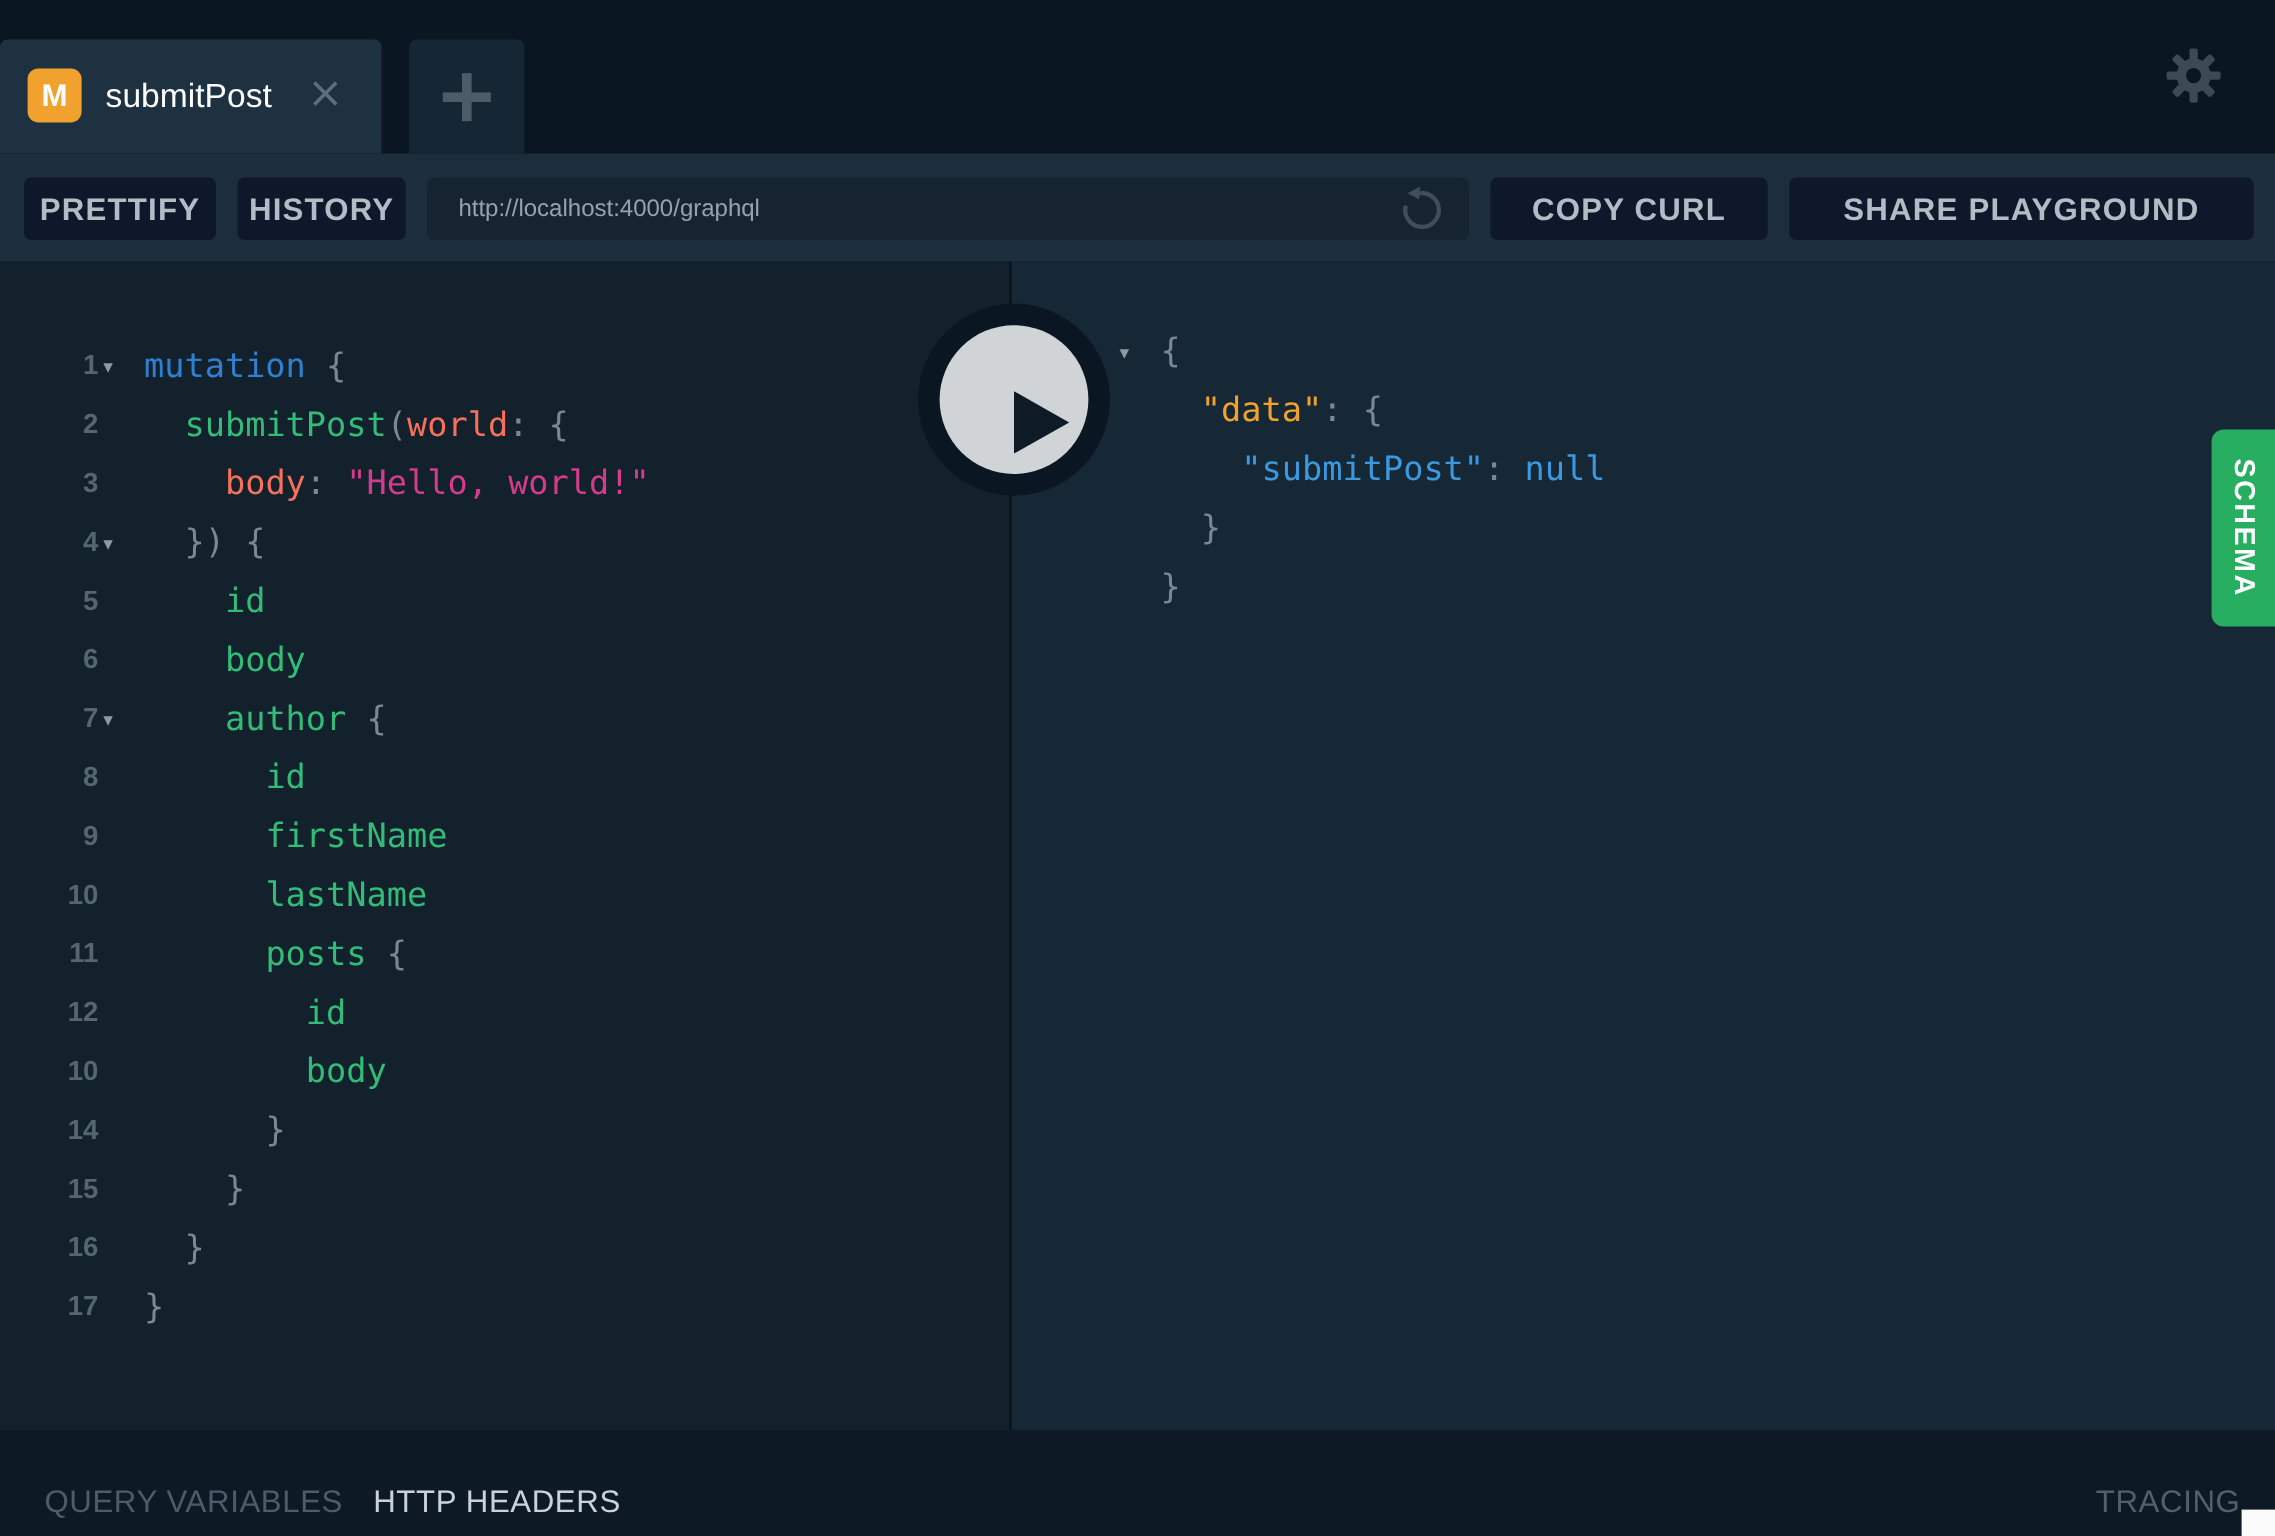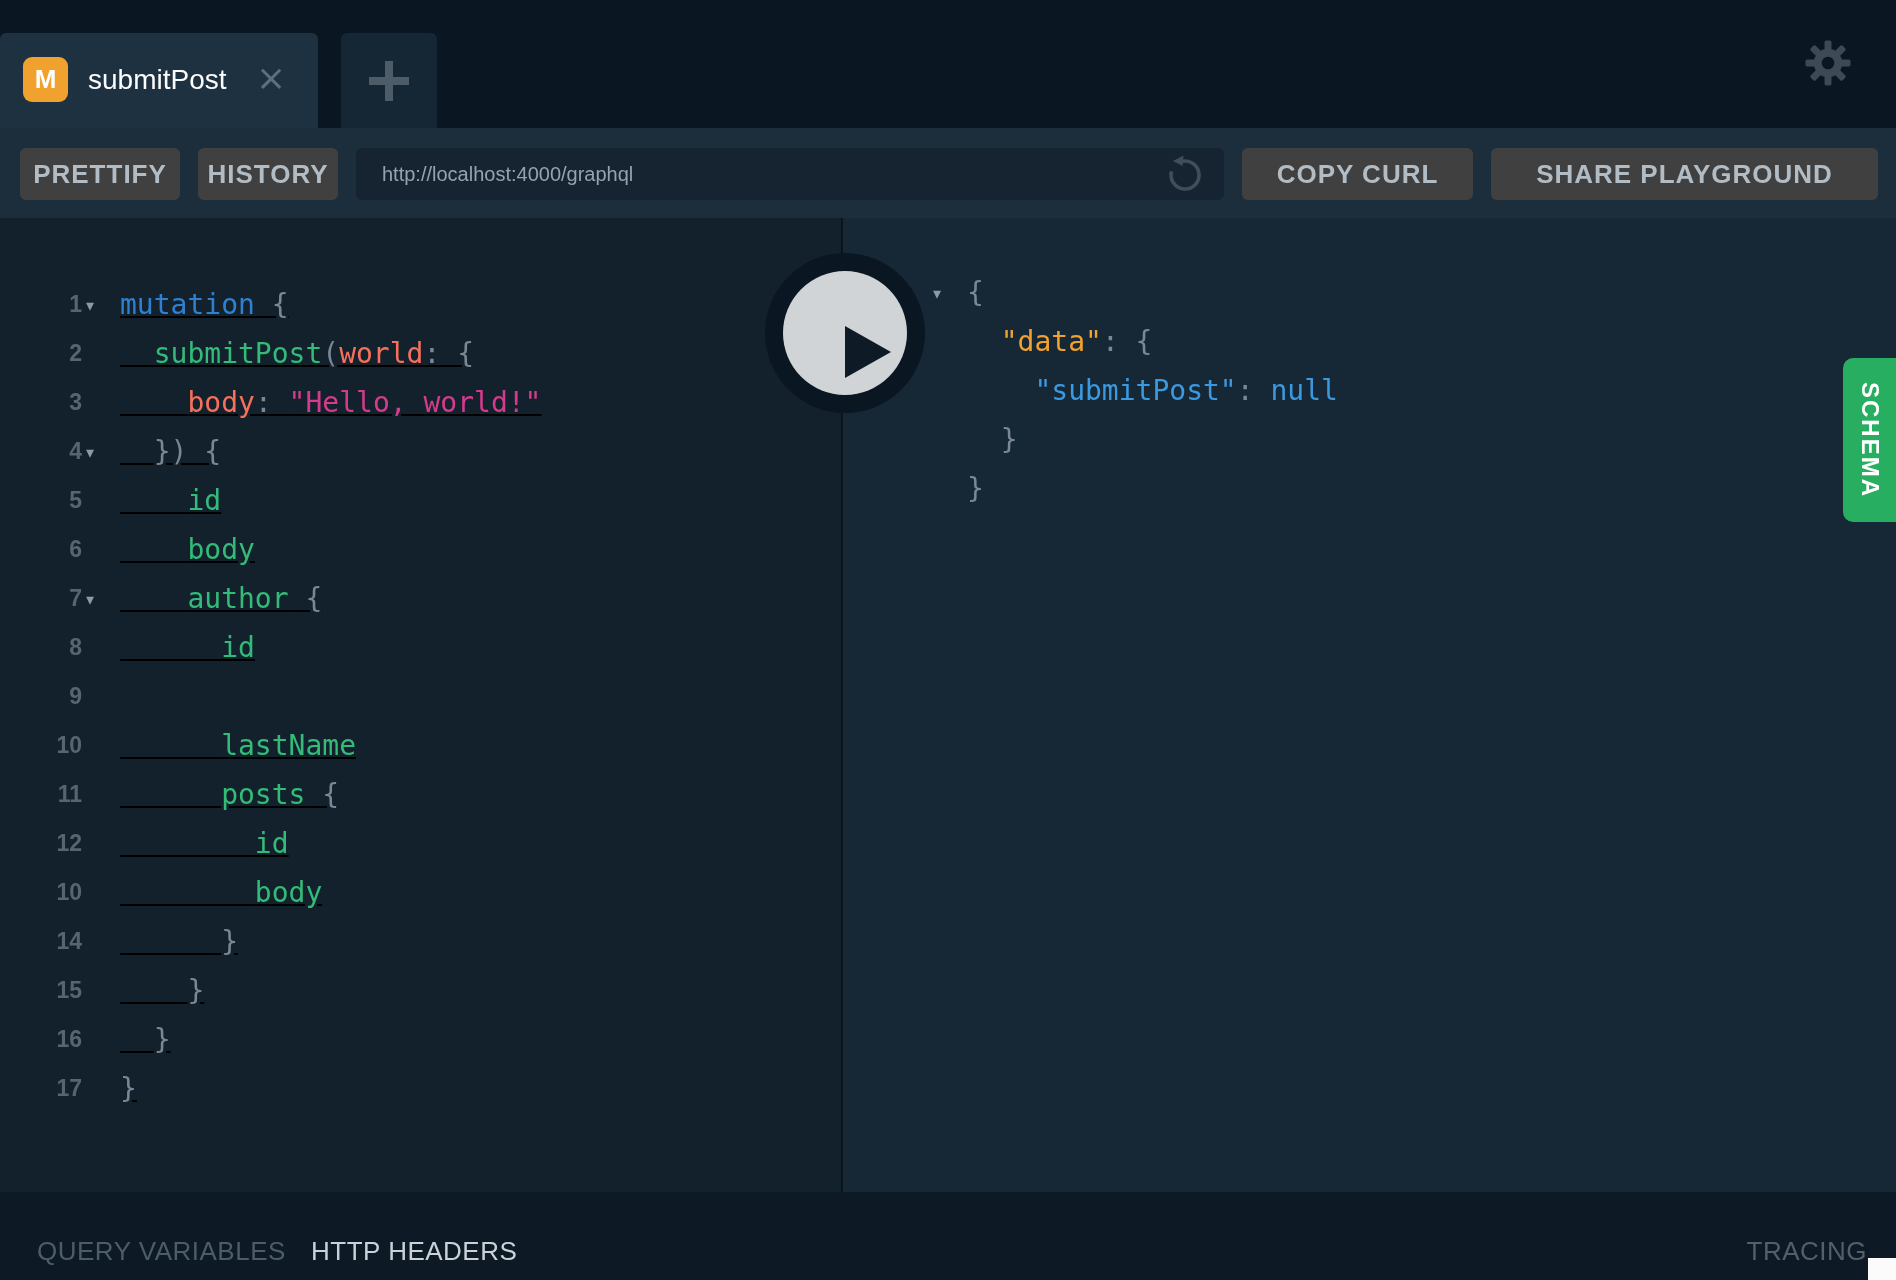--- a/index.html
+++ b/index.html
@@ -17,21 +17,21 @@
        font-size:36px;cursor:pointer;font-family:"DejaVu Sans",sans-serif;}
   .tab-new{position:absolute;left:341px;top:33px;width:96px;height:95px;background:#152634;
        border-radius:6px 6px 0 0;cursor:pointer;}
   .plus{position:absolute;left:50%;top:50%;width:40px;height:40px;transform:translate(-50%,-50%);}
   .plus::before{content:"";position:absolute;left:0;top:16px;width:40px;height:8px;background:#4e5c68;}
   .plus::after{content:"";position:absolute;left:16px;top:0;width:8px;height:40px;background:#4e5c68;}
   .gear{position:absolute;left:1802px;top:37px;width:52px;height:52px;cursor:pointer;}
 
   
   .toolbar{position:absolute;left:0;top:128px;width:1896px;height:90px;background:#1c2e3c;}
-  .tb-btn{position:absolute;top:20px;height:52px;background:#404040;border-radius:6px;
+  .tb-btn{position:absolute;top:20px;height:52px;background:#0f172a;border-radius:6px;
           color:#b2bcc5;font-size:26px;font-weight:bold;letter-spacing:1px;
           display:flex;align-items:center;justify-content:center;cursor:pointer;}
   #btn-prettify{left:20px;width:160px;}
   #btn-history{left:198px;width:140px;text-align:center;}
   .url-box{position:absolute;left:356px;top:20px;width:868px;height:52px;background:#152430;
           border-radius:6px;}
   .url-text{position:absolute;left:26px;top:0;height:52px;line-height:52px;color:#96a3ad;font-size:20px;}
   .undo{position:absolute;right:18px;top:5px;width:42px;height:42px;}
   #btn-copycurl{left:1242px;width:231px;}
   #btn-share{left:1491px;width:387px;}
@@ -42,21 +42,21 @@
   .pane-divider{position:absolute;left:841px;top:218px;width:2px;height:1062px;background:#0a141d;}
   .editor-code{padding-top:62px;}
   .result-code{padding-top:50px;}
 
   .code-line{position:relative;height:49px;line-height:49px;white-space:pre;
              font-family:"DejaVu Sans Mono",monospace;font-size:28px;}
   .gutter{position:absolute;left:0;top:0;width:82px;text-align:right;
           font-family:"Liberation Sans",sans-serif;font-size:23px;font-weight:bold;color:#55666f;}
   .fold{position:absolute;left:86px;top:1px;font-size:16px;color:#8e99a3;cursor:pointer;
         font-family:"DejaVu Sans",sans-serif;}
-  .editor-code .line-text{position:absolute;left:120px;top:0;text-decoration:underline;}
+  .editor-code .line-text{position:absolute;left:120px;top:0;}
   .result-code .line-text{position:absolute;left:124px;top:0;}
   .result-code .fold{left:90px;}
 
   .c-pln{color:#8a97a2;}
   .c-kw{color:#2f80d0;}
   .c-field{color:#33bb78;}
   .c-arg{color:#f6705c;}
   .c-str{color:#d53b8c;}
   .c-pun{color:#7a8795;}
   .c-key{color:#f0a12e;}
@@ -133,21 +133,21 @@
   <div class="editor-pane">
     <div class="editor-code" id="editor-code">
         <div class="code-line"><span class="gutter">1</span><span class="fold">▾</span><span class="line-text"><span class="c-kw">mutation</span><span class="c-pun"> {</span></span></div>
         <div class="code-line"><span class="gutter">2</span><span class="line-text"><span class="c-pln">  </span><span class="c-field">submitPost</span><span class="c-pun">(</span><span class="c-arg">world</span><span class="c-pun">: {</span></span></div>
         <div class="code-line"><span class="gutter">3</span><span class="line-text"><span class="c-pln">    </span><span class="c-arg">body</span><span class="c-pun">: </span><span class="c-str">"Hello, world!"</span></span></div>
         <div class="code-line"><span class="gutter">4</span><span class="fold">▾</span><span class="line-text"><span class="c-pln">  </span><span class="c-pun">}) {</span></span></div>
         <div class="code-line"><span class="gutter">5</span><span class="line-text"><span class="c-pln">    </span><span class="c-field">id</span></span></div>
         <div class="code-line"><span class="gutter">6</span><span class="line-text"><span class="c-pln">    </span><span class="c-field">body</span></span></div>
         <div class="code-line"><span class="gutter">7</span><span class="fold">▾</span><span class="line-text"><span class="c-pln">    </span><span class="c-field">author</span><span class="c-pun"> {</span></span></div>
         <div class="code-line"><span class="gutter">8</span><span class="line-text"><span class="c-pln">      </span><span class="c-field">id</span></span></div>
-        <div class="code-line"><span class="gutter">9</span></div>
+        <div class="code-line"><span class="gutter">9</span><span class="line-text"><span class="c-pln">      </span><span class="c-field">firstName</span></span></div>
         <div class="code-line"><span class="gutter">10</span><span class="line-text"><span class="c-pln">      </span><span class="c-field">lastName</span></span></div>
         <div class="code-line"><span class="gutter">11</span><span class="line-text"><span class="c-pln">      </span><span class="c-field">posts</span><span class="c-pun"> {</span></span></div>
         <div class="code-line"><span class="gutter">12</span><span class="line-text"><span class="c-pln">        </span><span class="c-field">id</span></span></div>
         <div class="code-line"><span class="gutter">10</span><span class="line-text"><span class="c-pln">        </span><span class="c-field">body</span></span></div>
         <div class="code-line"><span class="gutter">14</span><span class="line-text"><span class="c-pln">      </span><span class="c-pun">}</span></span></div>
         <div class="code-line"><span class="gutter">15</span><span class="line-text"><span class="c-pln">    </span><span class="c-pun">}</span></span></div>
         <div class="code-line"><span class="gutter">16</span><span class="line-text"><span class="c-pln">  </span><span class="c-pun">}</span></span></div>
         <div class="code-line"><span class="gutter">17</span><span class="line-text"><span class="c-pun">}</span></span></div>
       </div>
   </div>

